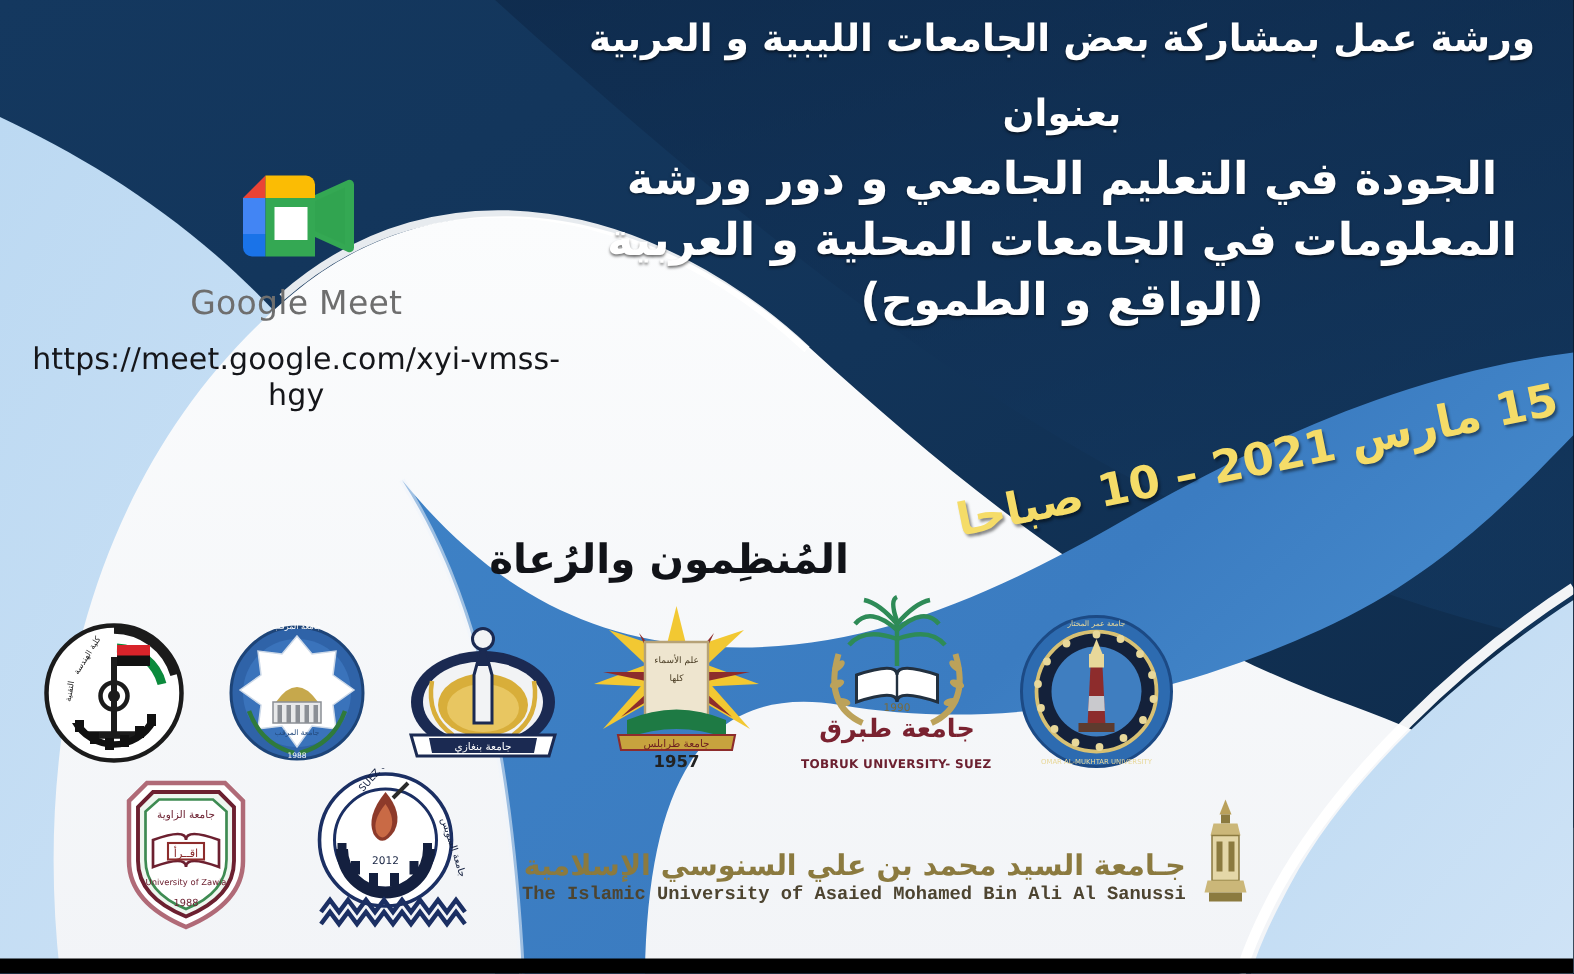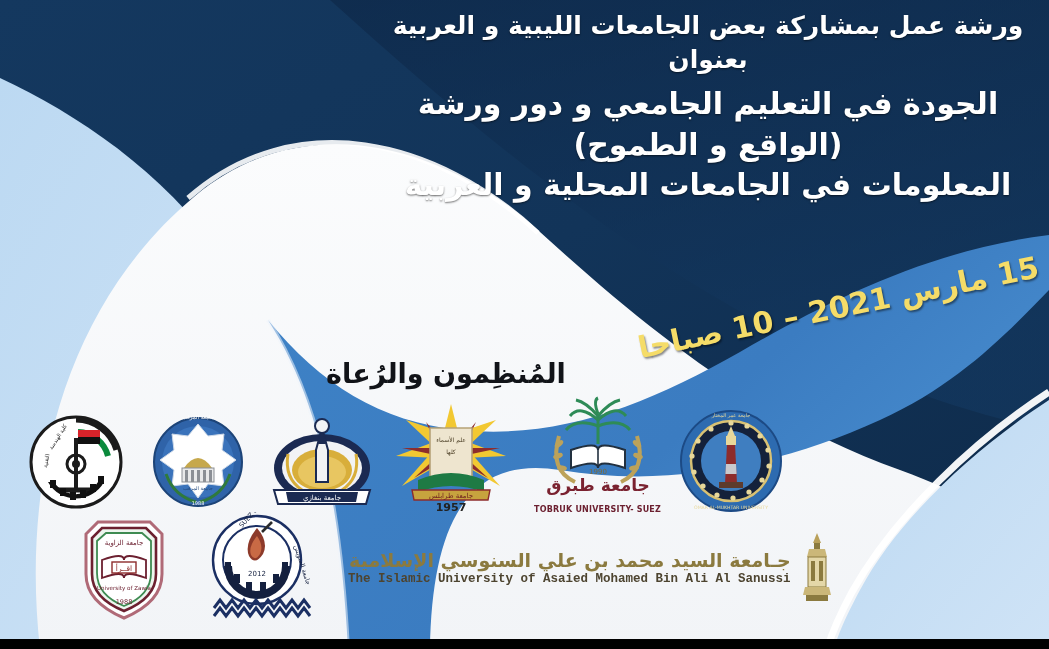--- a/index.html
+++ b/index.html
@@ -30,21 +30,21 @@
   }
   .title-line-1{
     font-size:25px;
     font-weight:700;
     letter-spacing:0;
     padding:0 6px;
   }
   .title-line-2{
     font-size:25px;
     font-weight:700;
-    margin-top:2px;
+    margin-top:18px;
   }
   .title-main{
     font-size:30px;
     font-weight:700;
     margin-top:8px;
     line-height:1.32;
     padding:0 14px;
   }
   .title-sub{
     font-size:30px;
@@ -236,24 +236,47 @@
 
     <path d="M 188,198 C 295,104 437,139 538,233" fill="none" stroke="#ffffff" stroke-width="5" opacity="0.9"></path>
 
     <path d="M 348,649 C 340,500 318,398 268,320" fill="none" stroke="#eef4fb" stroke-width="4" opacity="0.55"></path>
   </svg>
 
   <div class="title-block">
     <div class="title-line-1">ورشة عمل  بمشاركة بعض الجامعات الليبية و العربية</div>
     <div class="title-line-2">بعنوان</div>
     <div class="title-main">الجودة في التعليم الجامعي و دور ورشة</div>
+    <div class="title-sub">المعلومات في الجامعات المحلية و العربية</div>
     <div class="title-sub">(الواقع و الطموح)</div>
-    <div class="title-sub">المعلومات في الجامعات المحلية و العربية</div>
   </div>
 
+  <div class="meet-block">
+    <div class="meet-logo">
+      <svg viewBox="0 0 92 72" width="92" height="72">
+
+        <path d="M10,24 L25,9 L25,24 Z" fill="#ea4335"></path>
+
+        <path d="M25,9 L52,9 a6,6 0 0 1 6,6 L58,24 L25,24 Z" fill="#fbbc04"></path>
+
+        <path d="M10,24 L25,24 L25,48 L10,48 Z" fill="#4285f4"></path>
+
+        <path d="M10,48 L25,48 L25,63 L16,63 a6,6 0 0 1 -6,-6 Z" fill="#1a73e8"></path>
+
+        <path d="M25,24 L58,24 L58,63 L25,63 Z" fill="#34a853"></path>
+
+        <rect x="31" y="30" width="22" height="22" fill="#ffffff"></rect>
+
+        <path d="M58,22 L80,12 a3,3 0 0 1 4,3 L84,57 a3,3 0 0 1 -4,3 L58,50 Z" fill="#34a853"></path>
+        <path d="M58,26 L78,17 L78,55 L58,46 Z" fill="#2f9e4a" opacity="0.35"></path>
+      </svg>
+    </div>
+    <div class="meet-label">Google Meet</div>
+    <div class="meet-url">https://meet.google.com/xyi-vmss-hgy</div>
+  </div>
 
   <div class="date-badge">15 مارس 2021 – 10 صباحا</div>
 
   <div class="sponsors-heading">المُنظِمون والرُعاة</div>
 
   <div class="logo-row" id="logo-row-1">
 
     <div class="logo">
       <svg width="108" height="104" viewBox="0 0 108 104">
         <circle cx="54" cy="52" r="45" fill="#ffffff" stroke="#1b1b1b" stroke-width="3"></circle>
@@ -466,21 +489,21 @@
         <line x1="64" y1="20" x2="74" y2="10" stroke="#2b2b2b" stroke-width="2.6"></line>
         <text x="59" y="64" font-size="7" fill="#14203f" text-anchor="middle" font-family="DejaVu Sans, sans-serif">2012</text>
         <text x="44" y="16" font-size="6.5" fill="#14203f" transform="rotate(-48 44 16)" font-family="DejaVu Sans, sans-serif">SUEZ UNIVERSITY</text>
         <text x="96" y="34" font-size="6.5" fill="#14203f" transform="rotate(72 96 34)" font-family="DejaVu Sans, sans-serif">جامعة السويس</text>
 
         <path d="M16,96 l6,-8 l6,8 l6,-8 l6,8 l6,-8 l6,8 l6,-8 l6,8 l6,-8 l6,8 l6,-8 l6,8 l6,-8 l6,8 l6,-8 l6,8" fill="none" stroke="#1b2f63" stroke-width="3"></path>
         <path d="M16,104 l6,-8 l6,8 l6,-8 l6,8 l6,-8 l6,8 l6,-8 l6,8 l6,-8 l6,8 l6,-8 l6,8 l6,-8 l6,8 l6,-8 l6,8" fill="none" stroke="#1b2f63" stroke-width="3"></path>
       </svg>
     </div>
 
-    <div class="logo wide-logo" style="flex-direction:row; align-items:center; gap:6px;">
+    <div class="logo wide-logo" style="flex-direction:row; align-items:flex-end; gap:6px;">
       <div style="display:flex;flex-direction:column;align-items:flex-end;">
         <div class="wide-caption-ar">جـامعة السيد محمد بن علي السنوسي الإسلامية</div>
         <div class="wide-caption-en">The Islamic University of Asaied Mohamed Bin Ali Al Sanussi</div>
       </div>
       <svg width="40" height="72" viewBox="0 0 40 72">
         <path d="M20,2 L24,12 L16,12 Z" fill="#b9a05a"></path>
         <rect x="17" y="12" width="6" height="6" fill="#8b7a3f"></rect>
         <path d="M12,18 L28,18 L30,26 L10,26 Z" fill="#cbb779"></path>
         <rect x="11" y="26" width="18" height="30" fill="#e4d7a8" stroke="#8b7a3f" stroke-width="1"></rect>
         <g fill="#8b7a3f">

